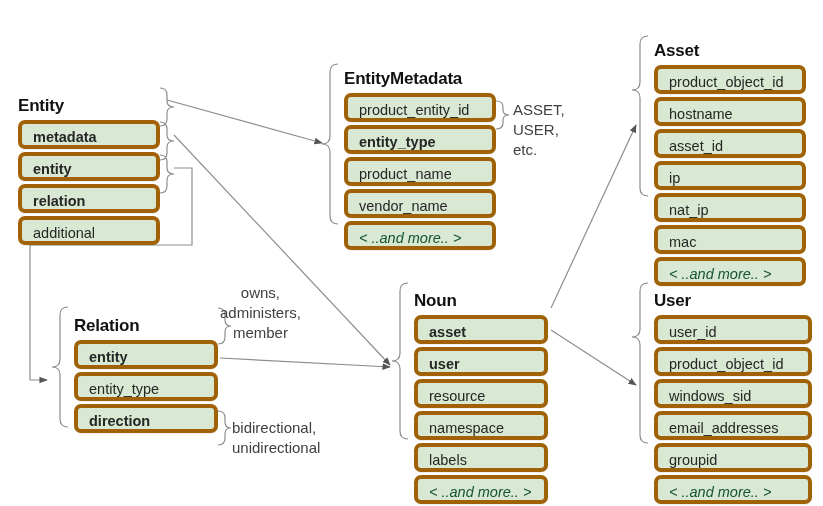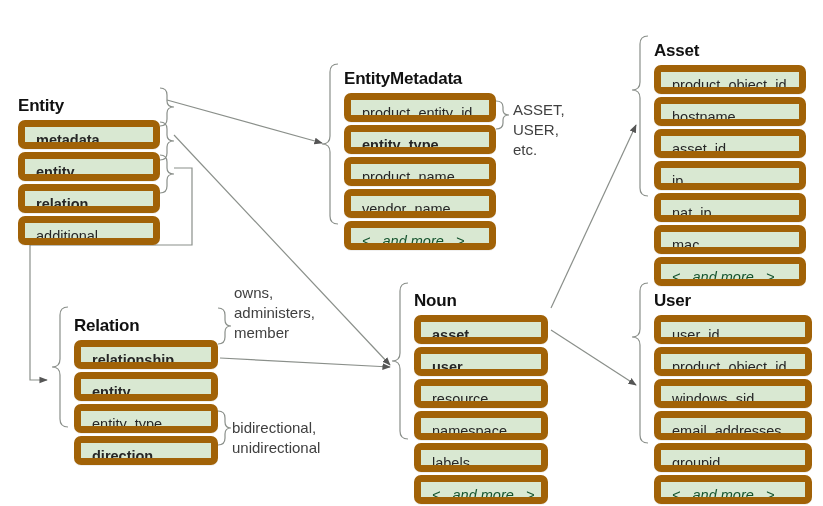--- a/index.html
+++ b/index.html
@@ -20,21 +20,21 @@
   .group-title{
     font-size:17px;font-weight:bold;color:#111;
     letter-spacing:-0.2px;
     margin:0 0 4px 0;
     white-space:nowrap;
   }
   .rows{position:relative;}
   .row{
     box-sizing:border-box;
     background:#d9e8d2;
-    border:7px solid #a16207;
+    border:4px solid #a16207;
     border-radius:7px;
     height:29px;
     line-height:27px;
     padding:0 0 0 11px;
     font-size:14.5px;
     color:#262626;
     margin-bottom:3px;
     white-space:nowrap;
     overflow:hidden;
     box-shadow:0 1px 0 rgba(0,0,0,0.06);
@@ -130,21 +130,20 @@
         <div class="row">ip</div>
         <div class="row">nat_ip</div>
         <div class="row">mac</div>
         <div class="row more">&lt; ..and more.. &gt;</div>
       </div>
   </div>
 
   <div class="group" id="g-relation" style="left:74px;top:280px;width:144px;">
     <div class="group-title">Relation</div>
     <div class="rows">
-        <div class="row bold">relationship</div>
         <div class="row bold">entity</div>
         <div class="row">entity_type</div>
         <div class="row bold">direction</div>
       </div>
   </div>
 
   <div class="group" id="g-noun" style="left:414px;top:255px;width:134px;">
     <div class="group-title">Noun</div>
     <div class="rows">
         <div class="row bold">asset</div>
@@ -165,20 +164,20 @@
         <div class="row">email_addresses</div>
         <div class="row">groupid</div>
         <div class="row more">&lt; ..and more.. &gt;</div>
       </div>
   </div>
 
   <div class="note" style="left:513px;top:100px;">ASSET,
 USER,
 etc.</div>
 
-  <div class="note" style="left:234px;top:283px;">owns,
+  <div class="note" style="left:220px;top:283px;text-align:center;">owns,
 administers,
 member</div>
 
   <div class="note" style="left:232px;top:418px;">bidirectional,
 unidirectional</div>
 
 </div>
 
 </body></html>

